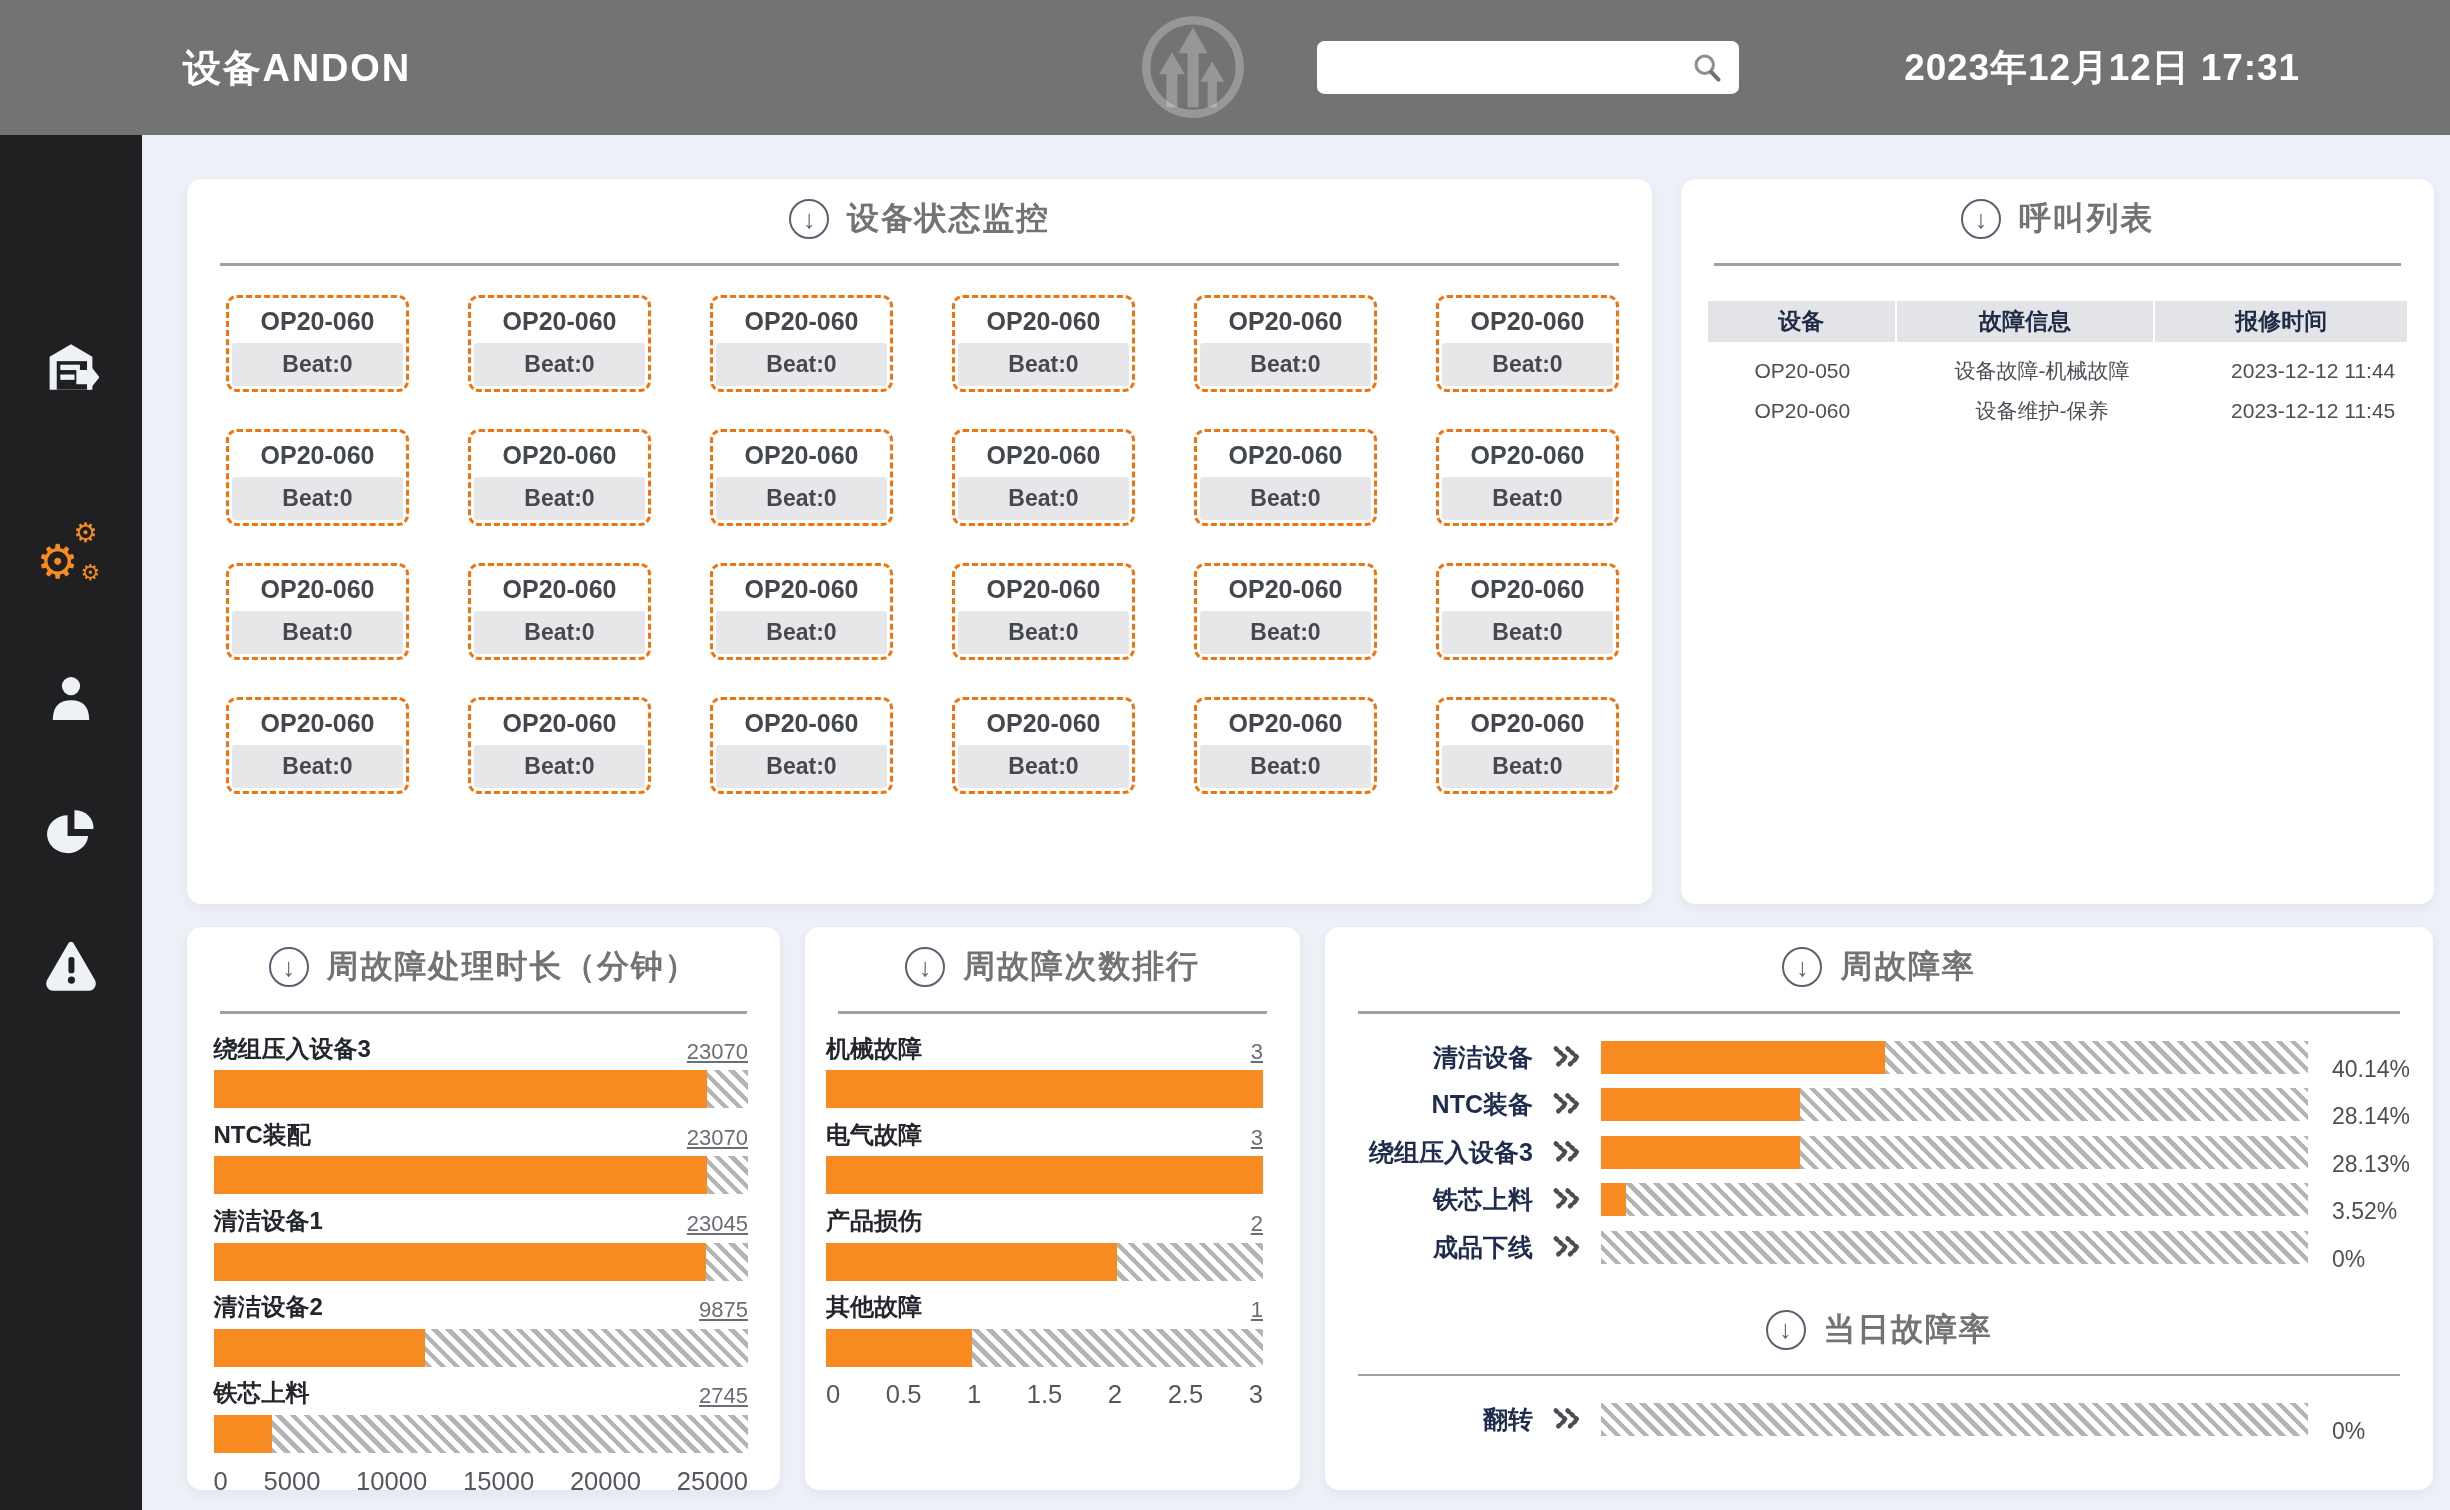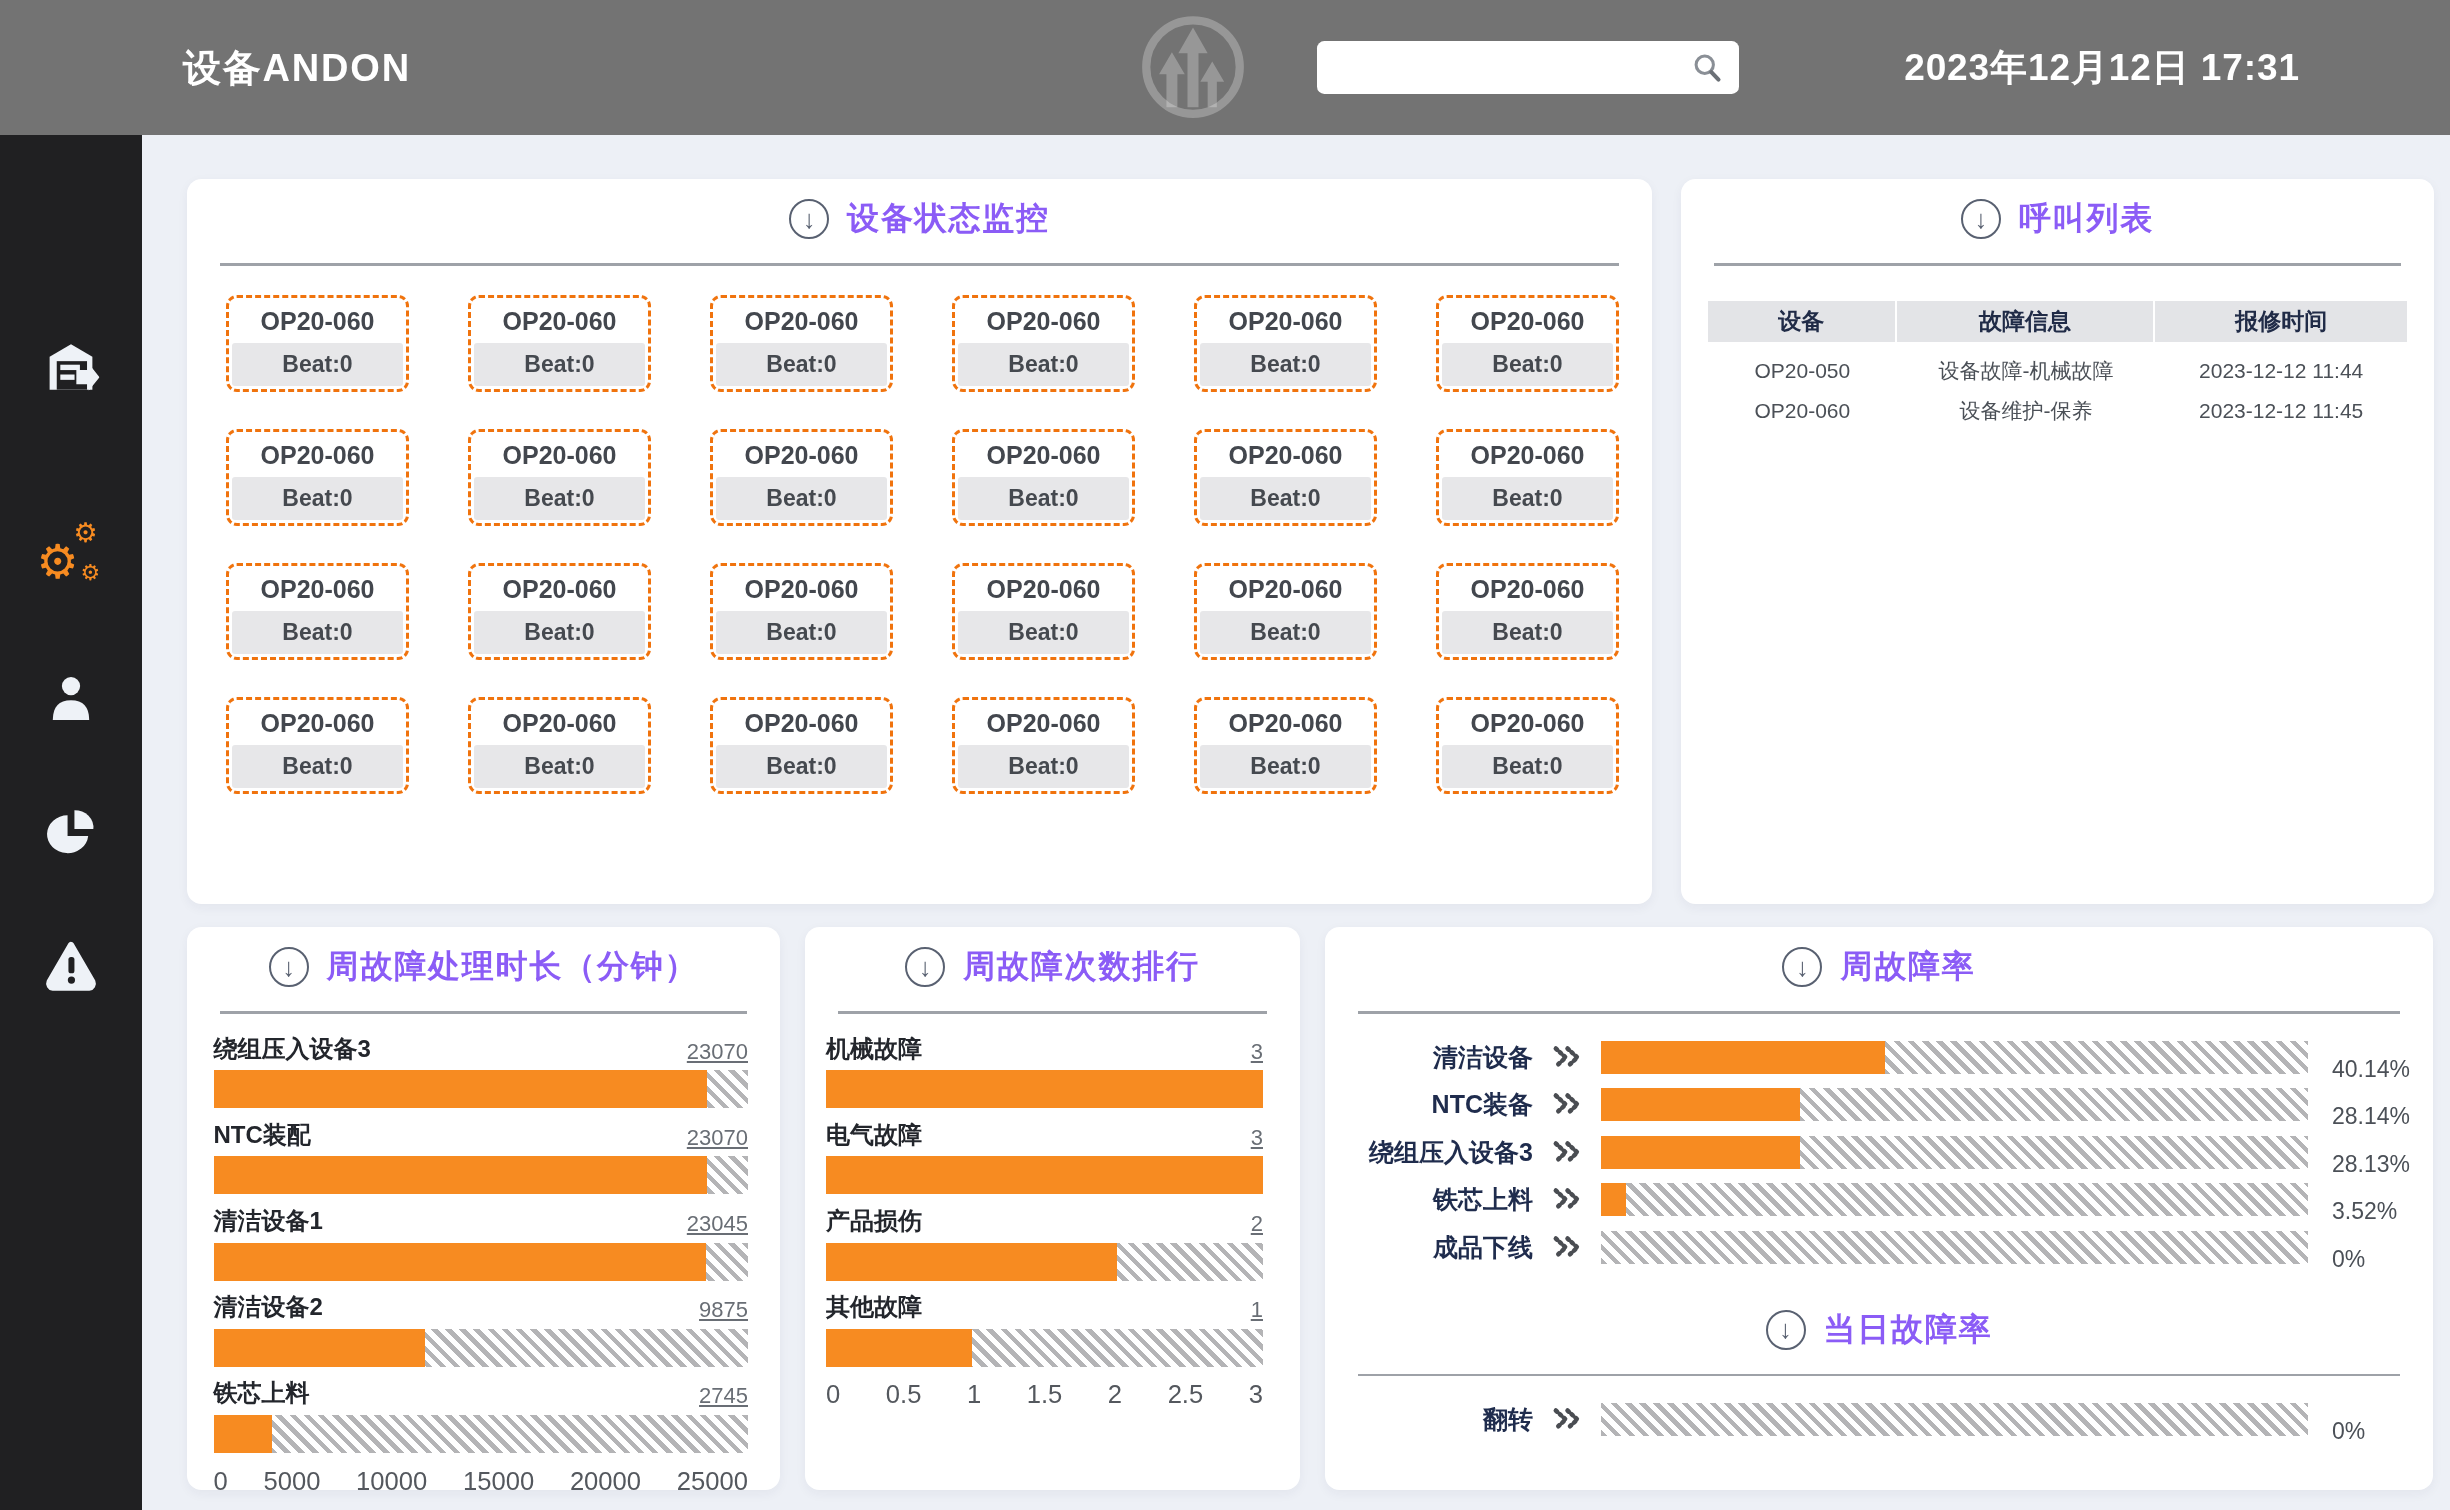--- a/index.html
+++ b/index.html
@@ -36,41 +36,41 @@
   .panel-status   { left:187px;  top:179px;  width:1465px; height:725px; }
   .panel-calls    { left:1681px; top:179px;  width:753px;  height:725px; }
   .panel-duration { left:187px;  top:927px; width:593px;  height:563px; }
   .panel-count    { left:805px;  top:927px; width:495px;  height:563px; }
   .panel-rate     { left:1325px; top:927px; width:1108px; height:563px; }
 
   .panel-title-row { display:flex; align-items:center; justify-content:center; gap:18px; padding-top:20px; height:60px; }
   .circle-down-icon { width:40px; height:40px; border:2.7px solid #596171; border-radius:50%;
                       color:#596171; display:flex; align-items:center; justify-content:center;
                       font-size:25.6px; font-weight:bold; flex:0 0 auto; }
-  .panel-title { font-size:32px; font-weight:bold; color:#8b5cf6; letter-spacing:1.8px; }
+  .panel-title { font-size:32px; font-weight:bold; color:#737373; letter-spacing:1.8px; }
   .panel-divider { height:2.7px; background:#9ea2a8; margin:24px 33px 0; }
 
   
   .device-grid { display:grid; grid-template-columns:repeat(6,183px); justify-content:space-between;
                  row-gap:37px; margin:29px 33px 0 39px; }
   .device-card { height:97px; border:3.7px dashed #f0730d; border-radius:11px; background:#fff;
                  padding:2.7px; display:flex; flex-direction:column; cursor:pointer; }
   .device-name { flex:1; display:flex; align-items:center; justify-content:center;
                  font-size:25px; font-weight:bold; color:#43474e; }
   .device-beat { height:43px; background:#e7e7e9; border-radius:3px;
                  display:flex; align-items:center; justify-content:center;
                  font-size:23px; font-weight:bold; color:#45494f; }
 
   
   .call-table { margin:35px 27px 0;text-align:right; }
   .call-header { display:grid; grid-template-columns:27% 37% 36%; background:#e3e4e7; height:41px; }
   .call-hcell { display:flex; align-items:center; justify-content:center;
                 font-size:23px; font-weight:bold; color:#202b47; border-right:2.7px solid #ffffff; }
   .call-hcell:last-child { border-right:none; }
-  .call-row { display:grid; grid-template-columns:27% 37% 36%; height:40px; cursor:pointer; }
+  .call-row { display:grid; grid-template-columns:27% 37% 36%; height:40px; cursor:pointer;gap:16px; }
   .call-row:first-child { margin-top:9px; }
   .call-cell { display:flex; align-items:center; justify-content:center;
                font-size:21px; color:#4b5057; }
 
   
   .hatch { background:repeating-linear-gradient(45deg,#b4b4b6 0 4.6px,#ffffff 4.6px 10px); }
   .hbar-section { margin:22px 32px 0 26.5px; }
   .panel-count .hbar-section { margin:22px 37px 0 21px;text-align:center; }
   .hbar-group { margin-bottom:13.7px; }
   .hbar-head { display:flex; justify-content:space-between; align-items:flex-end; height:29px; }

